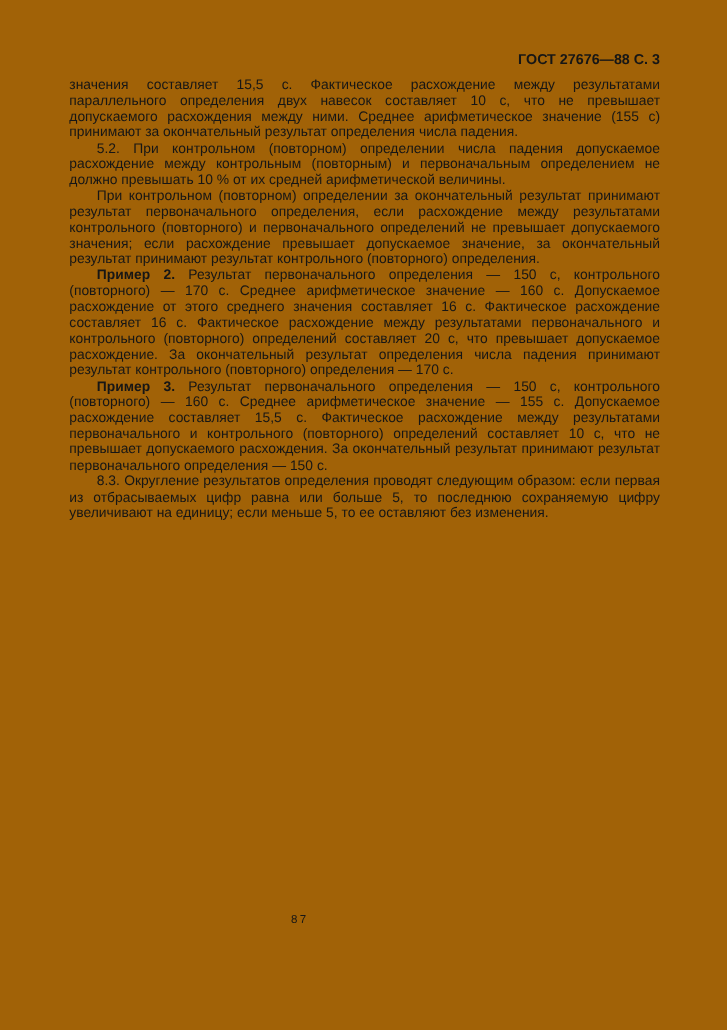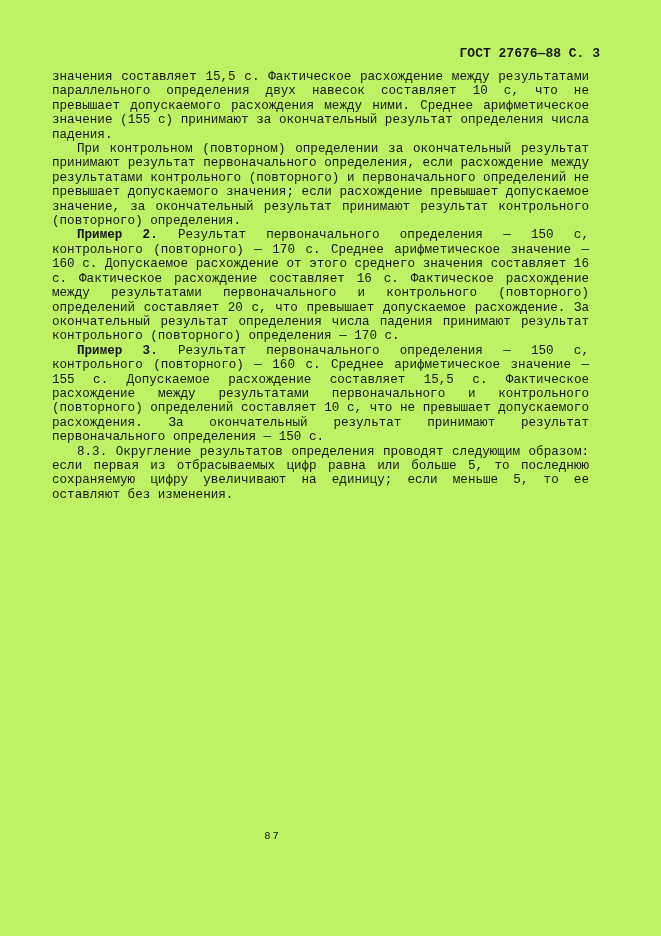--- a/index.html
+++ b/index.html
@@ -4,40 +4,40 @@
 <style>
   html, body {
     margin: 0;
     padding: 0;
     background: #ffffff;
   }
   .page {
     position: relative;
     width: 661px;
     height: 936px;
-    background: #bef264;
-    font-family: Liberation Mono, monospace;
+    background: #a16207;
+    font-family: Liberation Sans, sans-serif;
     color: #161616;
     overflow: hidden;
   }
   .header {
     position: absolute;
     top: 46px;
     left: 63px;
     width: 537px;
     text-align: right;
     font-weight: bold;
     font-size: 13px;
     line-height: 16px;
     white-space: nowrap;
   }
   .body-text {
     position: absolute;
     top: 70px;
-    left: 52px;
+    left: 63px;
     width: 537px;
     font-size: 12.6px;
     line-height: 14.4px;
     text-align: justify;
   }
   .para {
     margin: 0;
     padding: 0;
   }
   .para.indent {
@@ -61,20 +61,21 @@
 <body>
 
 <div class="page">
 
   <div class="header">
     <span>ГОСТ 27676—88 С. 3</span>
   </div>
 
   <div class="body-text" id="paragraphs-container">
       <p class="para">значения составляет 15,5 с. Фактическое расхождение между результатами параллельного определения двух навесок составляет 10 с, что не превышает допускаемого расхождения между ними. Среднее арифметическое значение (155 с) принимают за окончательный результат определения числа падения.</p>
+      <p class="para indent">5.2. При контрольном (повторном) определении числа падения допускаемое расхождение между контрольным (повторным) и первоначальным определением не должно превышать 10 % от их средней арифметической величины.</p>
       <p class="para indent">При контрольном (повторном) определении за окончательный результат принимают результат первоначального определения, если расхождение между результатами контрольного (повторного) и первоначального определений не превышает допускаемого значения; если расхождение превышает допускаемое значение, за окончательный результат принимают результат контрольного (повторного) определения.</p>
       <p class="para indent"><b>Пример 2.</b> Результат первоначального определения — 150 с, контрольного (повторного) — 170 с. Среднее арифметическое значение — 160 с. Допускаемое расхождение от этого среднего значения составляет 16 с. Фактическое расхождение составляет 16 с. Фактическое расхождение между результатами первоначального и контрольного (повторного) определений составляет 20 с, что превышает допускаемое расхождение. За окончательный результат определения числа падения принимают результат контрольного (повторного) определения — 170 с.</p>
       <p class="para indent"><b>Пример 3.</b> Результат первоначального определения — 150 с, контрольного (повторного) — 160 с. Среднее арифметическое значение — 155 с. Допускаемое расхождение составляет 15,5 с. Фактическое расхождение между результатами первоначального и контрольного (повторного) определений составляет 10 с, что не превышает допускаемого расхождения. За окончательный результат принимают результат первоначального определения — 150 с.</p>
       <p class="para indent">8.3. Округление результатов определения проводят следующим образом: если первая из отбрасываемых цифр равна или больше 5, то последнюю сохраняемую цифру увеличивают на единицу; если меньше 5, то ее оставляют без изменения.</p>
     </div>
 
   <div class="footer">
     <span>87</span>
   </div>
 

